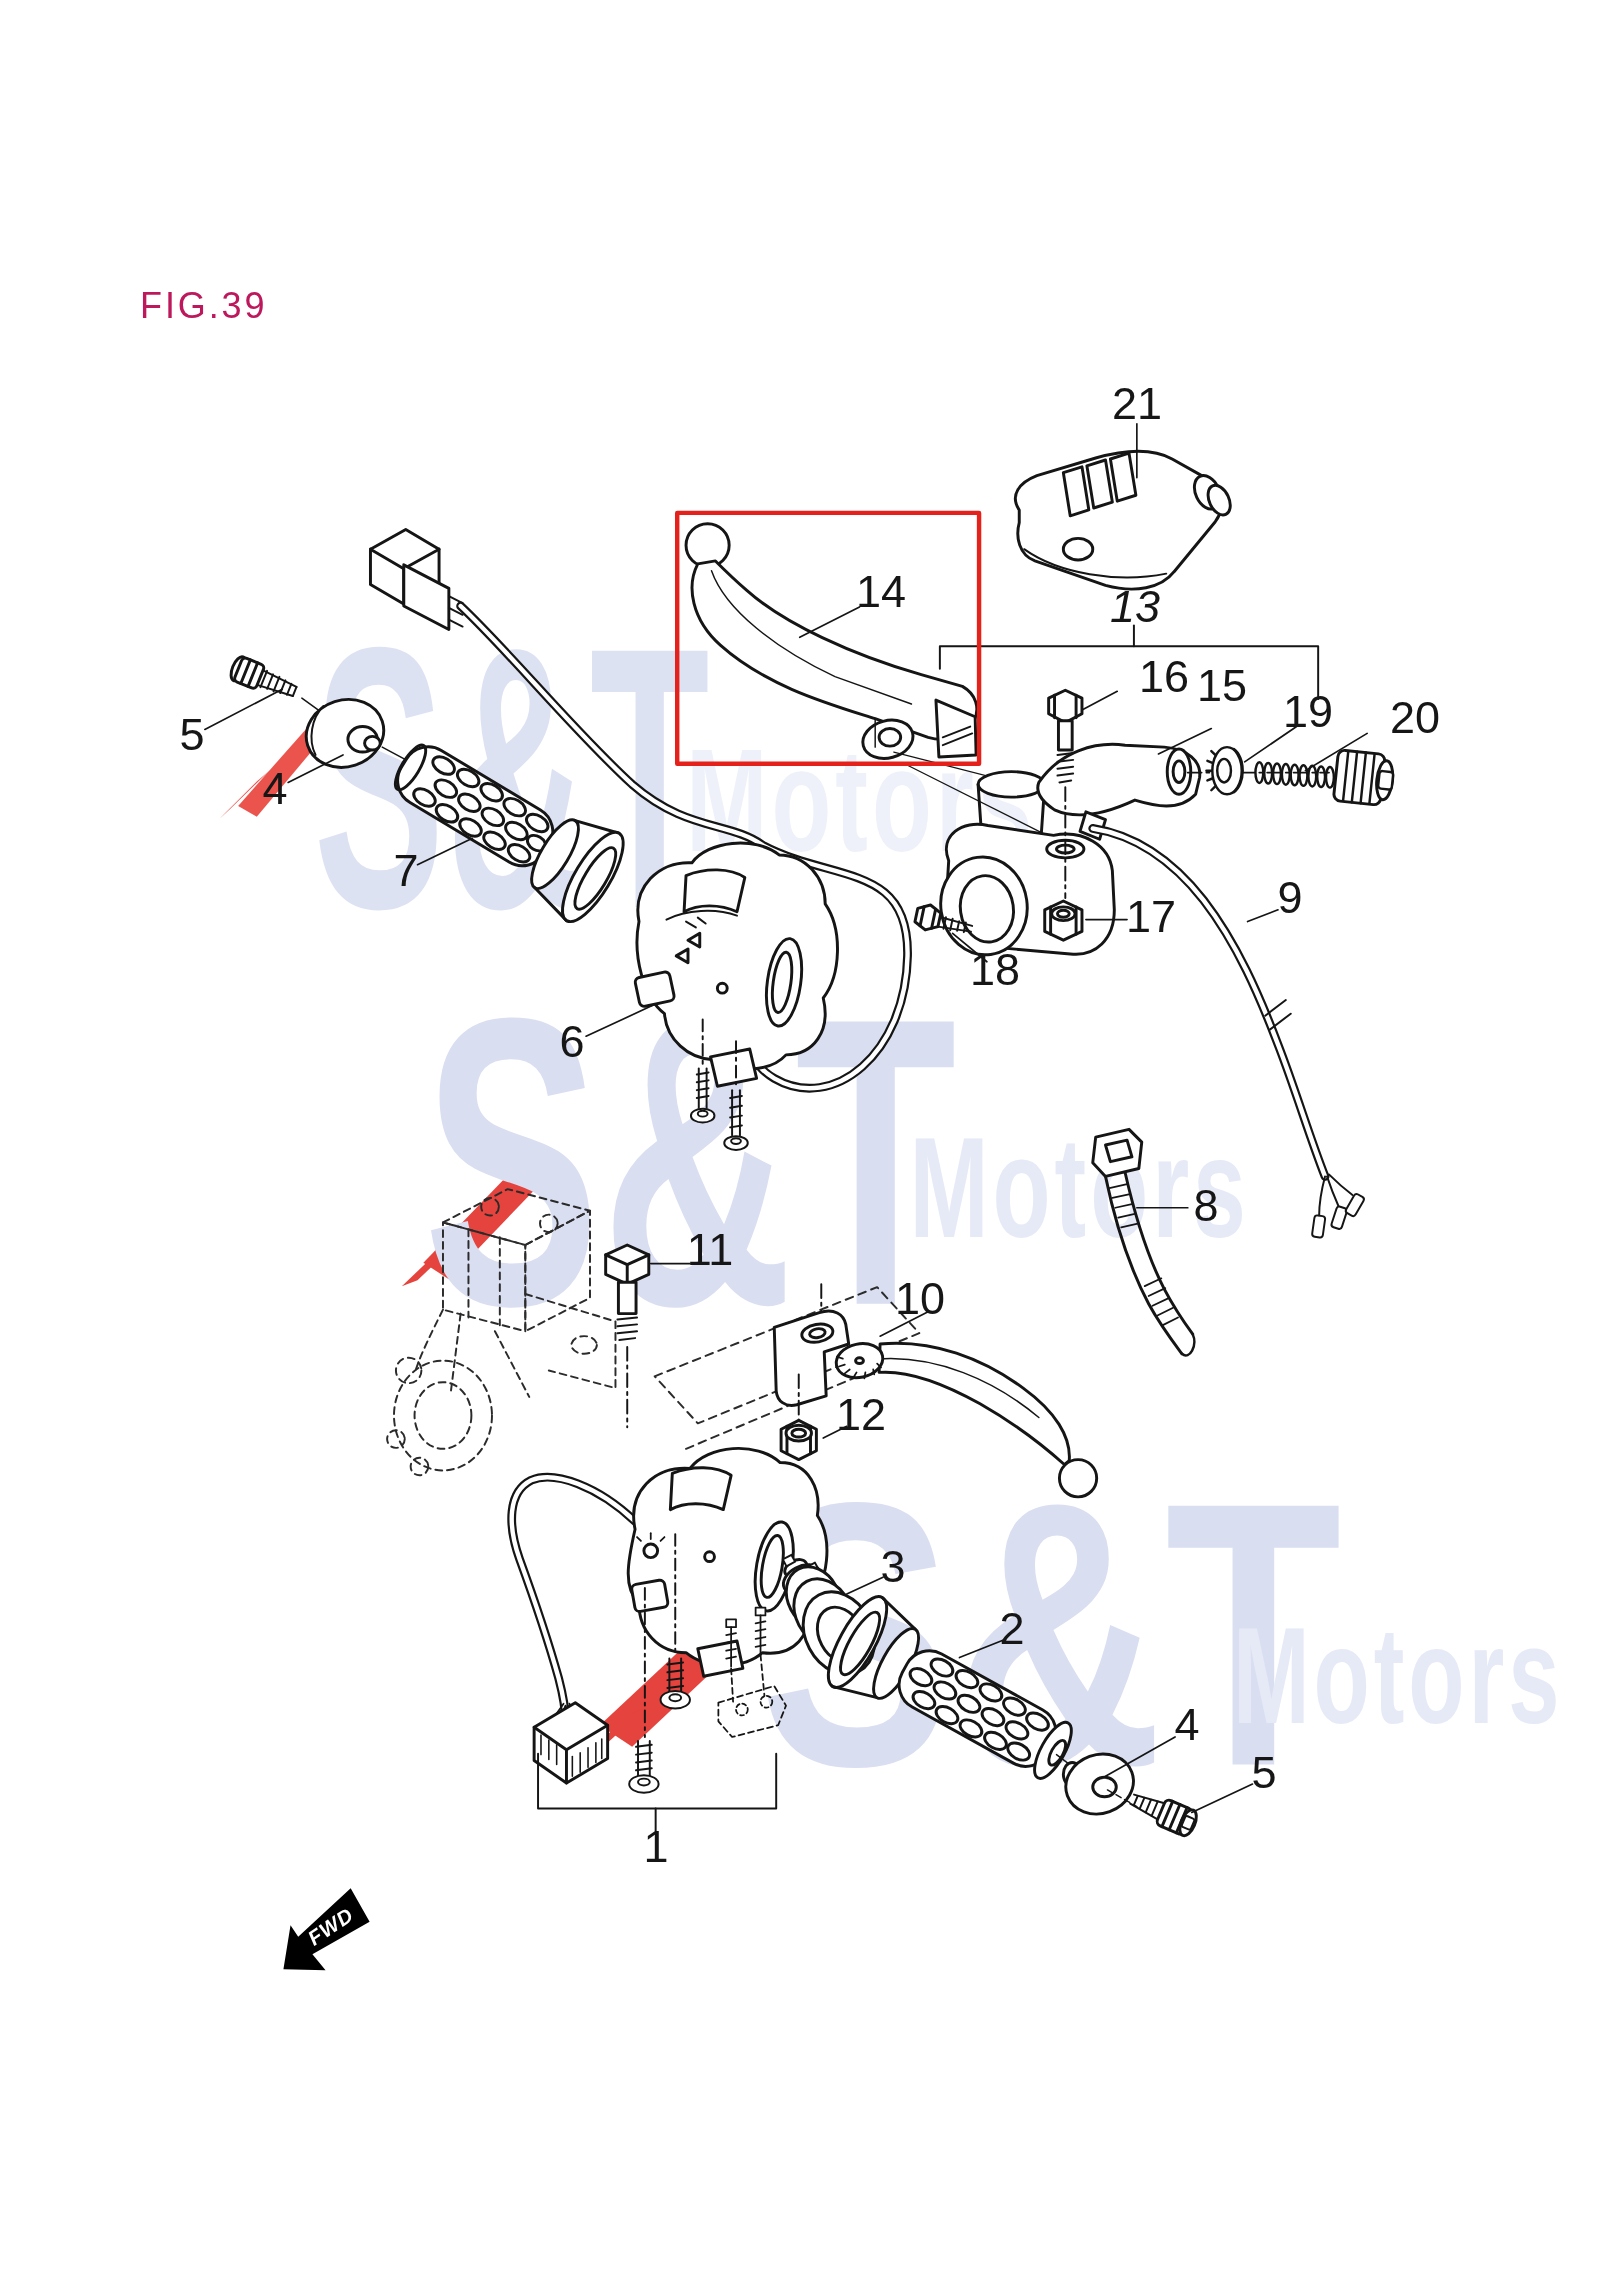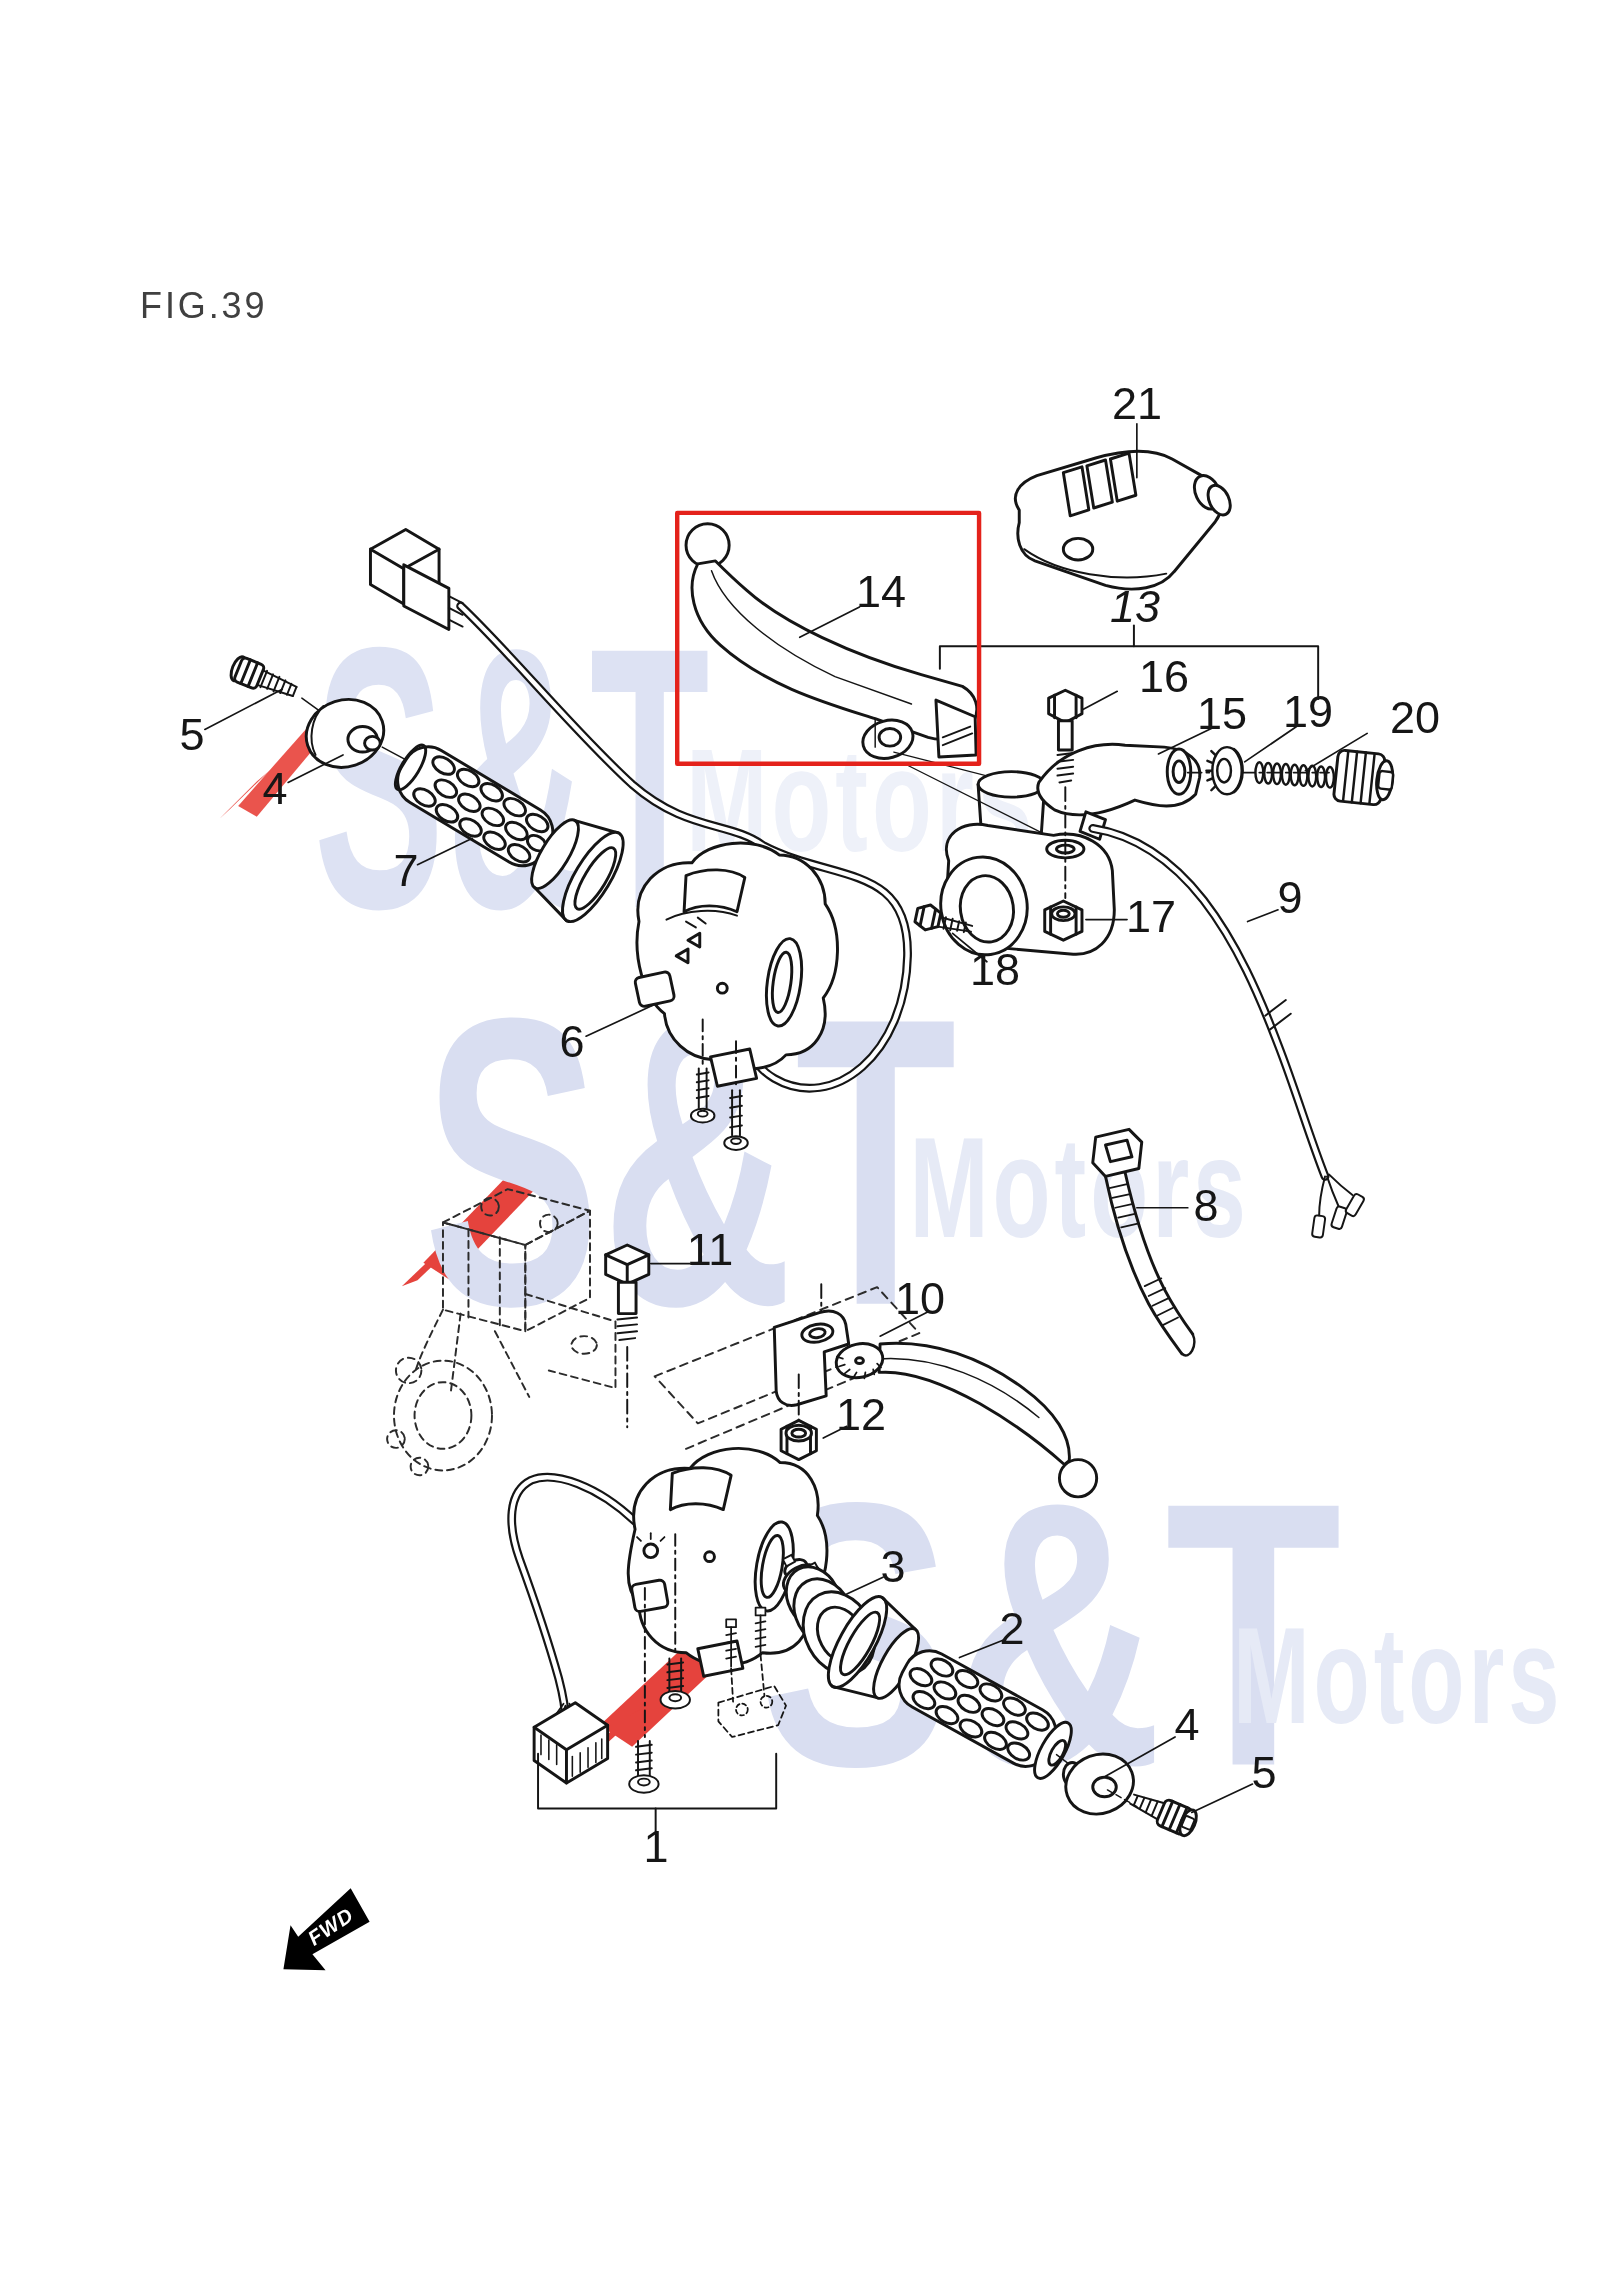--- a/index.html
+++ b/index.html
@@ -3,21 +3,21 @@
 <meta charset="utf-8">
 <style>
   html,body{margin:0;padding:0;}
   body{
     width:1621px;height:2293px;position:relative;background:#ffffff;
     font-family:"Liberation Sans",sans-serif;overflow:hidden;
   }
   .layer{position:absolute;left:0;top:0;width:1621px;height:2293px;}
   #fig-title{
     position:absolute;left:140px;top:285px;font-size:36px;letter-spacing:2.9px;
-    color:#404040;font-weight:400;
+    color:#be185d;font-weight:400;
   }
   .callout{
     position:absolute;transform:translate(-50%,-54%);
     font-size:45px;color:#161616;white-space:nowrap;
   }
   svg text.wm-brand{font-weight:bold;letter-spacing:2px;}
   svg text.wm-word{font-weight:bold;letter-spacing:4px;}
 </style>
 </head>
 <body>
@@ -528,21 +528,21 @@
     <span class="callout" style="left: 1264px; top: 1775px;">5</span>
     <span class="callout" style="left: 572px; top: 1044px;">6</span>
     <span class="callout" style="left: 406px; top: 873px;">7</span>
     <span class="callout" style="left: 1206px; top: 1208px;">8</span>
     <span class="callout" style="left: 1290px; top: 900px;">9</span>
     <span class="callout" style="left: 920px; top: 1301px;">10</span>
     <span class="callout" style="left: 710px; top: 1252px; text-align: right;">11</span>
     <span class="callout" style="left: 861px; top: 1417px;">12</span>
     <span class="callout" style="left: 1135px; top: 609px; font-style: italic;">13</span>
     <span class="callout" style="left: 881px; top: 594px;">14</span>
-    <span class="callout" style="left: 1222px; top: 716px;">15</span>
+    <span class="callout" style="left: 1222px; top: 688px;">15</span>
     <span class="callout" style="left: 1133px; top: 679px; margin-left: 31px;">16</span>
     <span class="callout" style="left: 1151px; top: 919px;">17</span>
     <span class="callout" style="left: 995px; top: 972px;">18</span>
     <span class="callout" style="left: 1308px; top: 714px; text-align: right;">19</span>
     <span class="callout" style="left: 1379px; top: 720px; margin-left: 36px;">20</span>
     <span class="callout" style="left: 1137px; top: 406px;">21</span>
   </div>
 
 
 </body></html>

